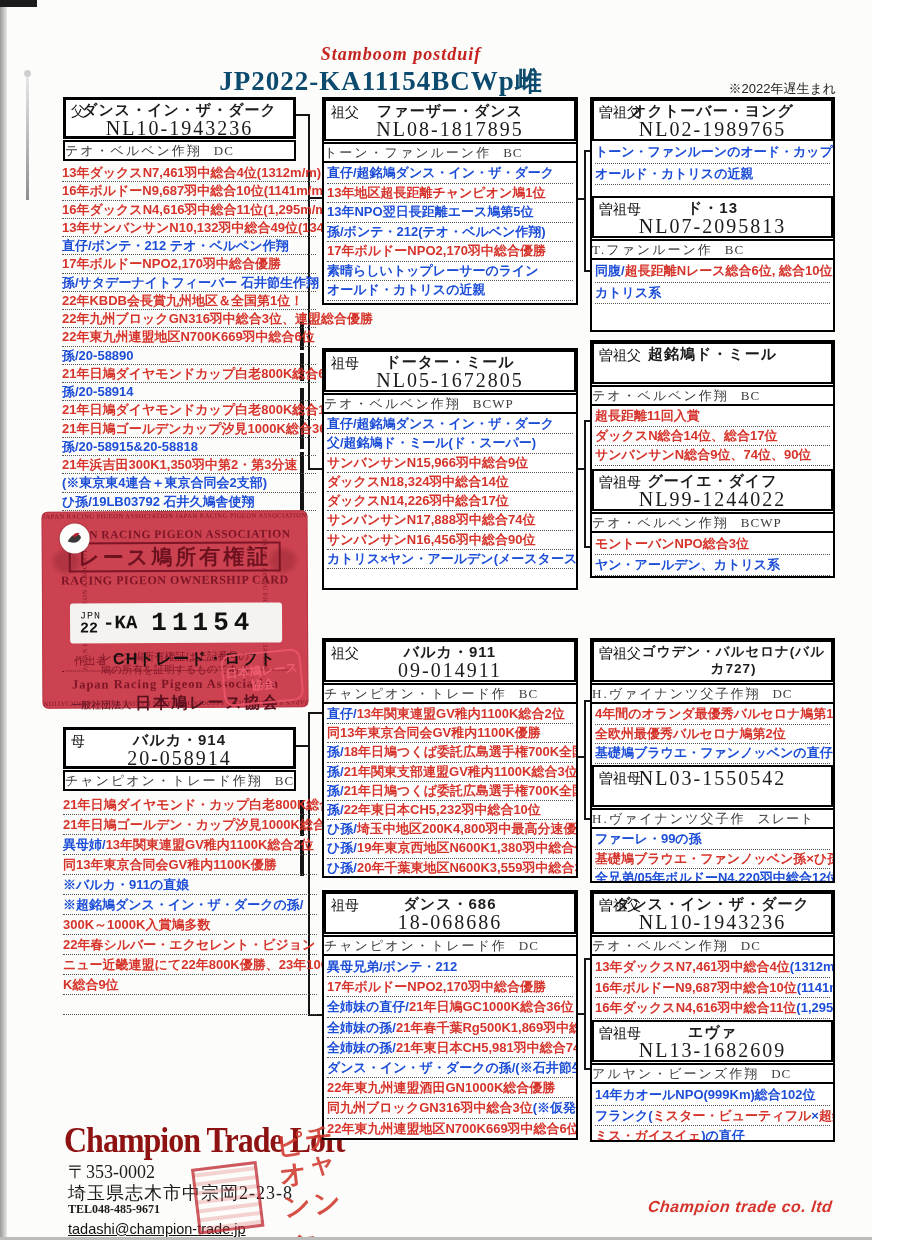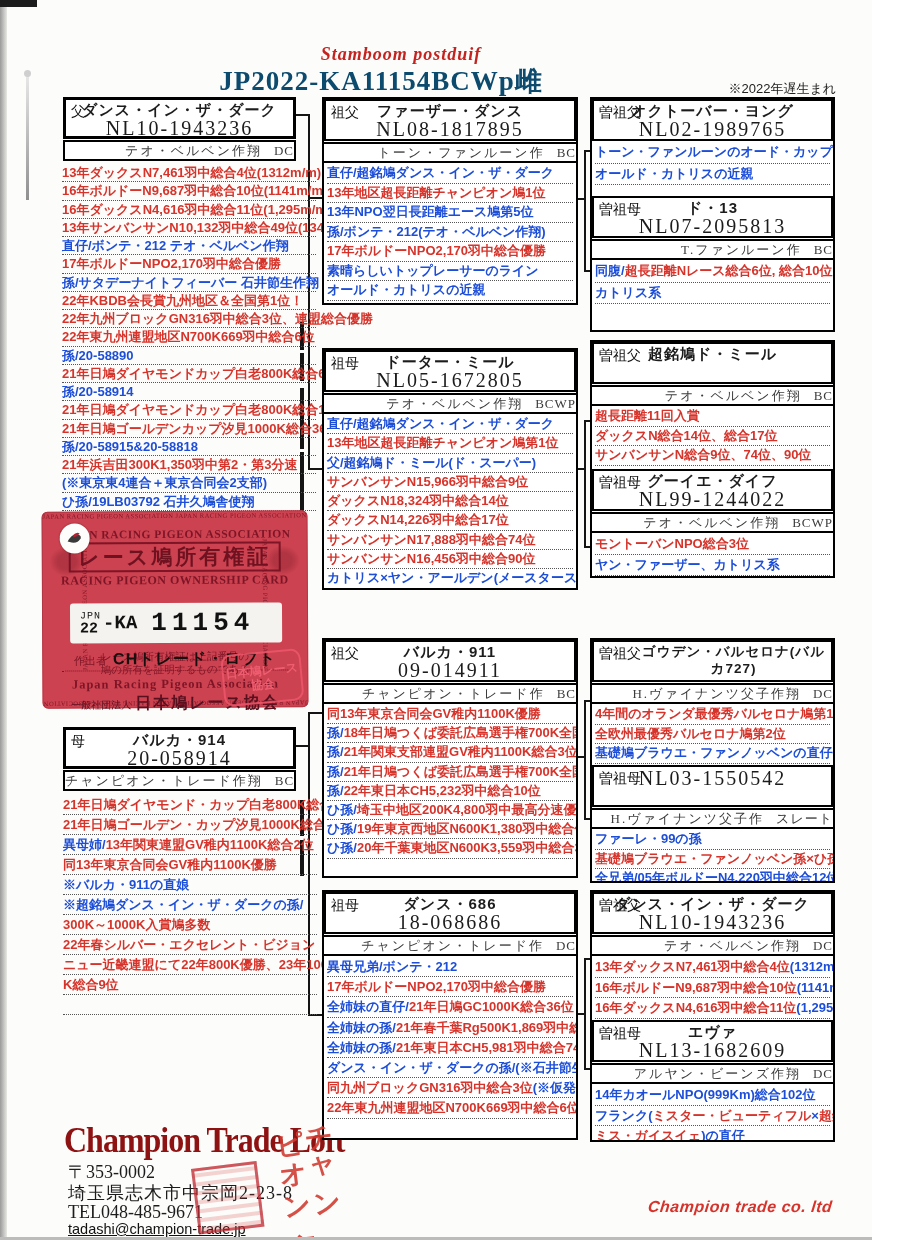--- a/index.html
+++ b/index.html
@@ -21,21 +21,21 @@
 
   
   .pbox{position:absolute;background:#fff;z-index:2;box-sizing:border-box;}
   .titlebox{position:relative;box-sizing:border-box;height:42px;border:3px solid #000;
             background:#fff;text-align:center;padding-top:1px;overflow:hidden;}
   .outbox .titlebox{border-width:2px;}
   .plabel{position:absolute;left:5px;top:3px;font-family:"Liberation Serif",serif;font-size:14px;color:#111;}
   .pname{font-size:15px;font-weight:bold;letter-spacing:1px;line-height:17px;}
   .pname.long{font-size:13.5px;padding-left:42px;}
   .pring{font-family:"Liberation Serif",serif;font-size:20px;letter-spacing:2px;line-height:20px;}
-  .makerbar{box-sizing:border-box;height:21px;border:2px solid #000;margin-top:1px;text-align:right;
+  .makerbar{box-sizing:border-box;height:21px;border:2px solid #000;margin-top:1px;text-align:left;
             font-family:"Liberation Serif",serif;font-size:13px;color:#3c3c3c;letter-spacing:2px;line-height:17px;
             white-space:nowrap;overflow:hidden;}
   .outbox .makerbar{border-left:none;border-right:none;border-width:2px 0;}
   .code{margin-left:12px;letter-spacing:1px;}
   .outbox{border:2.5px solid #000;overflow:hidden;}
   .lines{padding:1px 3px 0 3px;}
   .freelines{position:absolute;z-index:1;}
   .line{box-sizing:border-box;height:var(--lh,19.5px);line-height:calc(var(--lh,19.5px) - 1px);
         border-bottom:1px dotted #555;font-weight:bold;font-size:13px;white-space:nowrap;overflow:visible;}
   .c-r{color:#d6342b;}
@@ -89,21 +89,21 @@
         box-shadow:0 0 2px rgba(0,0,0,.4);display:flex;align-items:center;justify-content:center;}
   .pin{position:absolute;left:26px;top:74px;width:3px;height:126px;z-index:6;
         background:linear-gradient(180deg,#e8e8e8,#8f8f8f);}
   .pin::before{content:"";position:absolute;left:-2px;top:-4px;width:7px;height:7px;border-radius:50%;background:#cfcfcf;}
 
   
   .logo{position:absolute;left:64px;top:1120px;font-family:"Liberation Serif",serif;font-weight:bold;
         font-size:32px;letter-spacing:-1px;color:#8e1212;transform:scaleY(1.12);transform-origin:left top;}
   .postal{position:absolute;left:68px;top:1160px;font-family:"Liberation Serif",serif;font-size:18px;}
   .address{position:absolute;left:68px;top:1181px;font-family:"Liberation Serif",serif;font-size:18px;letter-spacing:1px;}
-  .tel{position:absolute;left:68px;top:1202px;font-family:"Liberation Serif",serif;font-size:18px;}
+  .tel{position:absolute;left:68px;top:1202px;font-family:"Liberation Serif",serif;font-size:12px;font-weight:bold;}
   .email{position:absolute;left:68px;top:1221px;font-size:14.5px;text-decoration:underline;color:#111;}
   .company-en{position:absolute;right:40px;top:1198px;font-size:16px;font-weight:bold;font-style:italic;
         color:#d5332b;transform:skewX(-6deg);letter-spacing:.5px;}
   .seal-footer{position:absolute;left:190px;top:1112px;width:150px;height:122px;z-index:6;
         transform:rotate(-7deg);opacity:.88;}
   .seal-kata{position:absolute;right:2px;top:2px;height:118px;writing-mode:vertical-rl;
         font-size:27px;font-weight:bold;color:#d0392f;letter-spacing:3px;line-height:30px;}
   .seal-inner{position:absolute;left:2px;bottom:8px;width:60px;height:60px;border:3px solid rgba(190,40,48,.85);
         background:repeating-linear-gradient(0deg,rgba(210,60,60,.25) 0 4px,transparent 4px 9px);}
 </style>
@@ -223,39 +223,39 @@
 
   <div class="pbox outbox" style="left:322px;top:348px;width:256px;height:242px">
     <div class="titlebox">
       <span class="plabel">祖母</span>
       <div class="pname">ドーター・ミール</div>
       <div class="pring">NL05-1672805</div>
     </div>
     <div class="makerbar"><span>テオ・ベルベン作翔</span><span class="code">BCWP</span></div>
     <div class="lines" style="--lh:19.3px">
         <div class="line"><span class="c-k">直仔/超銘鳩ダンス・イン・ザ・ダーク</span></div>
-        <div class="line"><span class="c-r">13年地区超長距離チャンピオン鳩第1位</span></div>
         <div class="line"><span class="c-k">父/超銘鳩ド・ミール(ド・スーパー)</span></div>
         <div class="line"><span class="c-r">サンバンサンN15,966羽中総合9位</span></div>
         <div class="line"><span class="c-r">ダックスN18,324羽中総合14位</span></div>
         <div class="line"><span class="c-r">ダックスN14,226羽中総合17位</span></div>
         <div class="line"><span class="c-r">サンバンサンN17,888羽中総合74位</span></div>
         <div class="line"><span class="c-r">サンバンサンN16,456羽中総合90位</span></div>
         <div class="line"><span class="c-k">カトリス×ヤン・アールデン(メースタース経由)</span></div>
       </div>
   </div>
 
   <div class="pbox outbox" style="left:322px;top:638px;width:256px;height:240px">
     <div class="titlebox">
       <span class="plabel">祖父</span>
       <div class="pname">バルカ・911</div>
       <div class="pring">09-014911</div>
     </div>
     <div class="makerbar"><span>チャンピオン・トレード作</span><span class="code">BC</span></div>
     <div class="lines" style="--lh:19.2px">
+        <div class="line"><span class="c-k">直仔/</span><span class="c-r">13年関東連盟GV稚内1100K総合2位</span></div>
         <div class="line"><span class="c-r">同13年東京合同会GV稚内1100K優勝</span></div>
         <div class="line"><span class="c-k">孫/</span><span class="c-r">18年日鳩つくば委託広島選手権700K全国5位</span></div>
         <div class="line"><span class="c-k">孫/</span><span class="c-r">21年関東支部連盟GV稚内1100K総合3位</span></div>
         <div class="line"><span class="c-k">孫/</span><span class="c-r">21年日鳩つくば委託広島選手権700K全国3位</span></div>
         <div class="line"><span class="c-k">孫/</span><span class="c-r">22年東日本CH5,232羽中総合10位</span></div>
         <div class="line"><span class="c-k">ひ孫/</span><span class="c-r">埼玉中地区200K4,800羽中最高分速優勝</span></div>
         <div class="line"><span class="c-k">ひ孫/</span><span class="c-r">19年東京西地区N600K1,380羽中総合優勝</span></div>
         <div class="line"><span class="c-k">ひ孫/</span><span class="c-r">20年千葉東地区N600K3,559羽中総合3位</span></div>
       </div>
   </div>
@@ -267,20 +267,21 @@
       <div class="pring">18-068686</div>
     </div>
     <div class="makerbar"><span>チャンピオン・トレード作</span><span class="code">DC</span></div>
     <div class="lines" style="--lh:20.2px">
         <div class="line"><span class="c-k">異母兄弟/ボンテ・212</span></div>
         <div class="line"><span class="c-r">17年ボルドーNPO2,170羽中総合優勝</span></div>
         <div class="line"><span class="c-k">全姉妹の直仔/</span><span class="c-r">21年日鳩GC1000K総合36位</span></div>
         <div class="line"><span class="c-k">全姉妹の孫/</span><span class="c-r">21年春千葉Rg500K1,869羽中総合</span></div>
         <div class="line"><span class="c-k">全姉妹の孫/</span><span class="c-r">21年東日本CH5,981羽中総合74位</span></div>
         <div class="line"><span class="c-k">ダンス・イン・ザ・ダークの孫/(※石井節生鳩舎にて</span></div>
+        <div class="line"><span class="c-r">22年東九州連盟酒田GN1000K総合優勝</span></div>
         <div class="line"><span class="c-r">同九州ブロックGN316羽中総合3位</span><span class="c-k">(※仮発表)</span></div>
         <div class="line"><span class="c-r">22年東九州連盟地区N700K669羽中総合6位</span></div>
       </div>
   </div>
 
   <div class="pbox outbox" style="left:590px;top:97px;width:245px;height:235px">
     <div class="titlebox">
       <span class="plabel">曽祖父</span>
       <div class="pname">オクトーバー・ヨング</div>
       <div class="pring">NL02-1989765</div>
@@ -313,21 +314,21 @@
         <div class="line"><span class="c-r">サンバンサンN総合9位、74位、90位</span></div>
       </div>
     <div class="titlebox" style="margin-top:2px">
       <span class="plabel">曽祖母</span>
       <div class="pname">グーイエ・ダイフ</div>
       <div class="pring">NL99-1244022</div>
     </div>
     <div class="makerbar"><span>テオ・ベルベン作翔</span><span class="code">BCWP</span></div>
     <div class="lines" style="--lh:21px">
         <div class="line"><span class="c-r">モントーバンNPO総合3位</span></div>
-        <div class="line"><span class="c-k">ヤン・ファーザー、カトリス系</span></div>
+        <div class="line"><span class="c-k">ヤン・アールデン、カトリス系</span></div>
       </div>
   </div>
 
   <div class="pbox outbox" style="left:590px;top:638px;width:245px;height:245px">
     <div class="titlebox">
       <span class="plabel">曽祖父</span>
       <div class="pname long">ゴウデン・バルセロナ(バルカ727)</div>
       <div class="pring">NL99-1378727</div>
     </div>
     <div class="makerbar"><span>H.ヴァイナンツ父子作翔</span><span class="code">DC</span></div>

